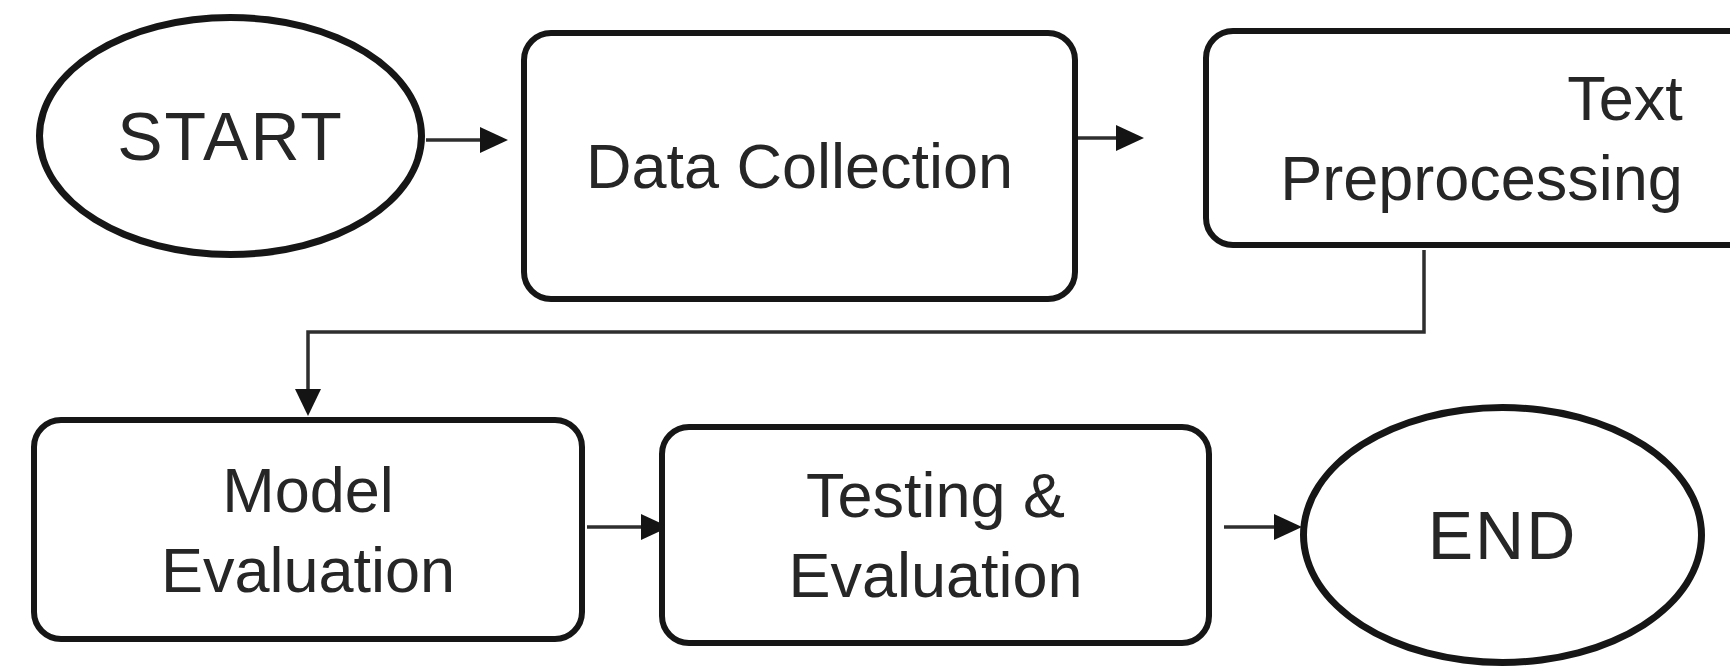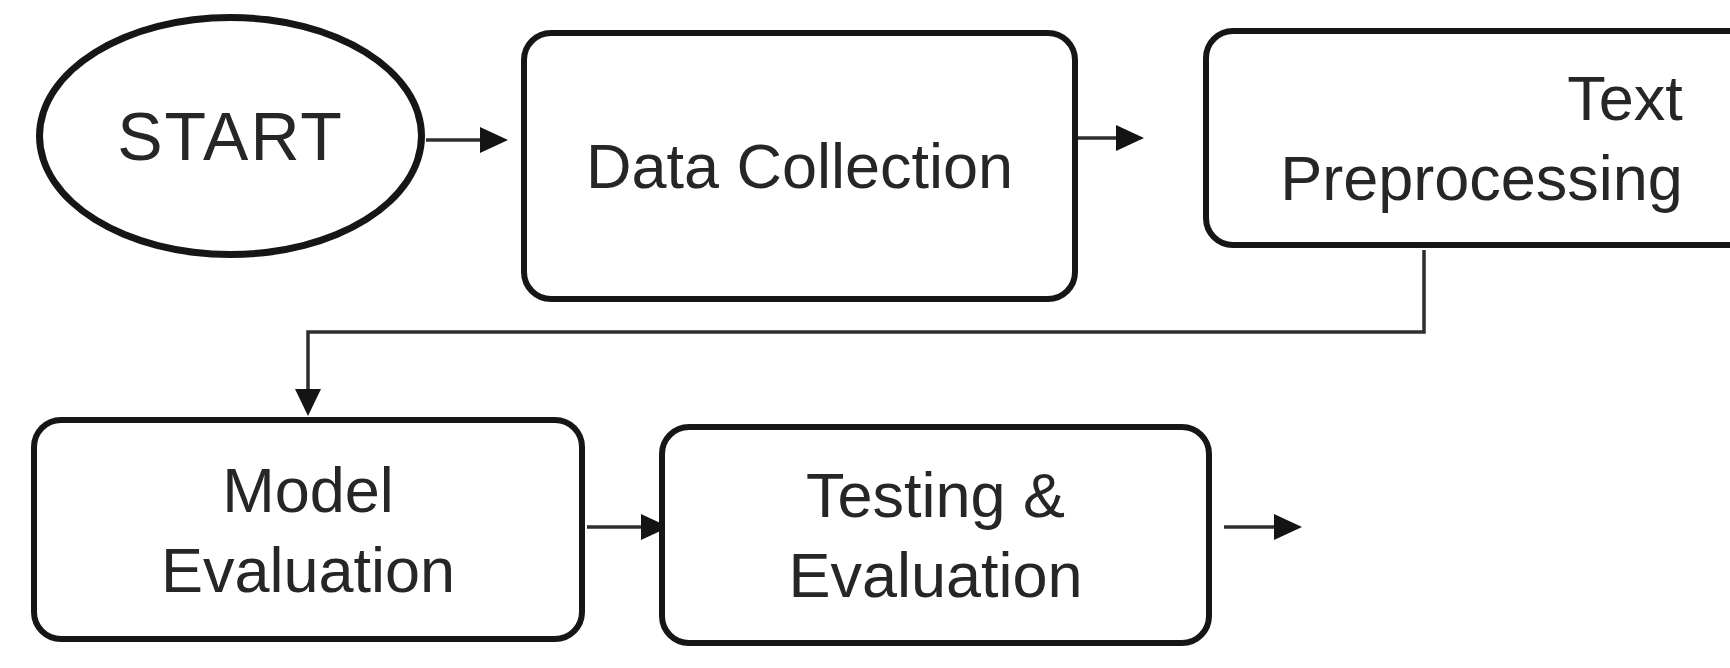--- a/index.html
+++ b/index.html
@@ -117,14 +117,17 @@
   <div id="node-model-development" class="node process">
     <span class="label">Model
 Evaluation</span>
   </div>
 
   <div id="node-testing-evaluation" class="node process">
     <span class="label">Testing &amp;
 Evaluation</span>
   </div>
 
+  <div id="node-end" class="node terminator">
+    <span class="label">END</span>
+  </div>
 
 </div>
 
 </body></html>

